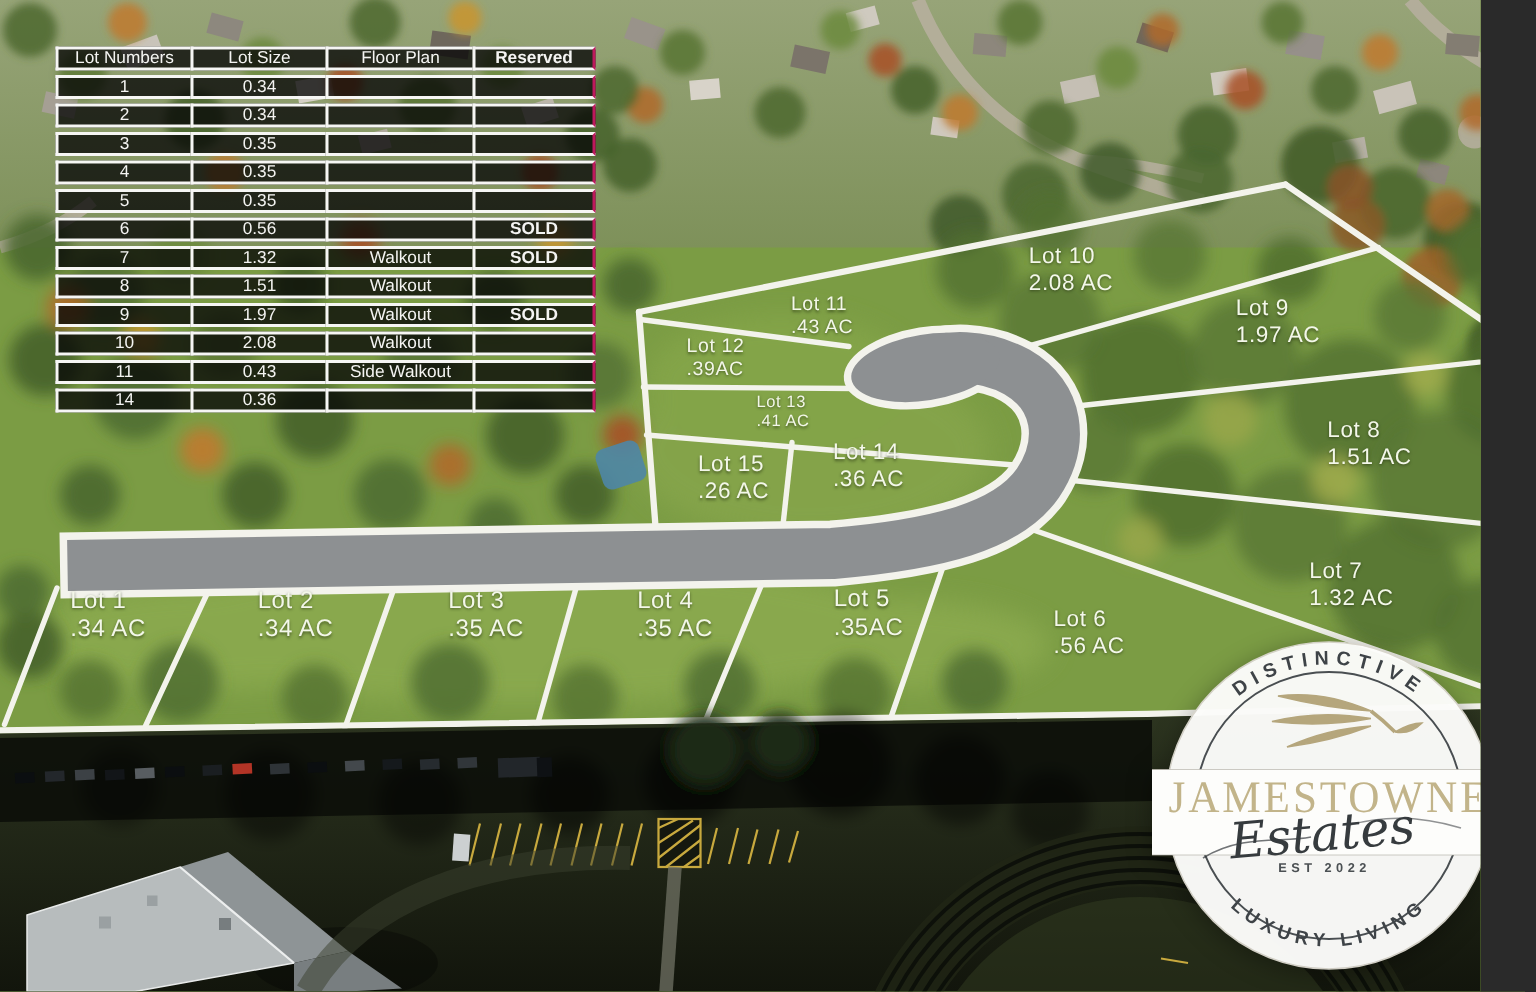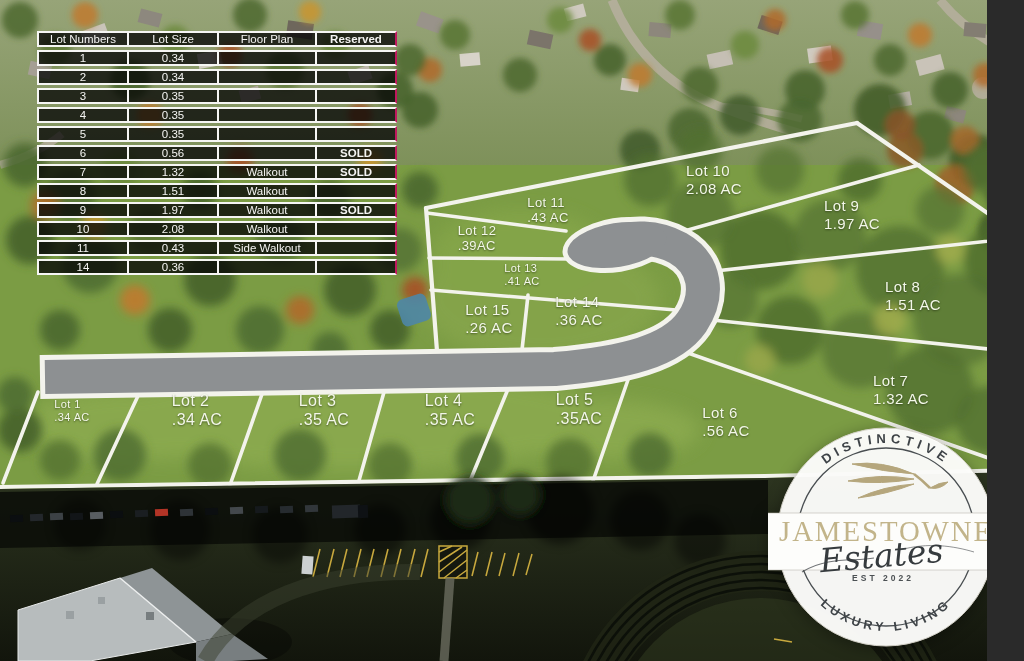--- a/index.html
+++ b/index.html
@@ -417,21 +417,21 @@
         <tr>
           <td>14</td>
           <td>0.36</td>
           <td></td>
           <td></td>
         </tr>
       </tbody>
   </table>
 
   <div style="position:absolute;left:0;top:0;width:1024px;height:661px;pointer-events:none;">
-      <div class="lot-label" style="left: 72px; top: 411px; font-size: 11px;">
+      <div class="lot-label" style="left: 72px; top: 411px; font-size: 16px;">
         <div>Lot 1</div>
         <div>.34 AC</div>
       </div>
       <div class="lot-label" style="left: 197px; top: 411px; font-size: 16px;">
         <div>Lot 2</div>
         <div>.34 AC</div>
       </div>
       <div class="lot-label" style="left: 324px; top: 411px; font-size: 16px;">
         <div>Lot 3</div>
         <div>.35 AC</div>

